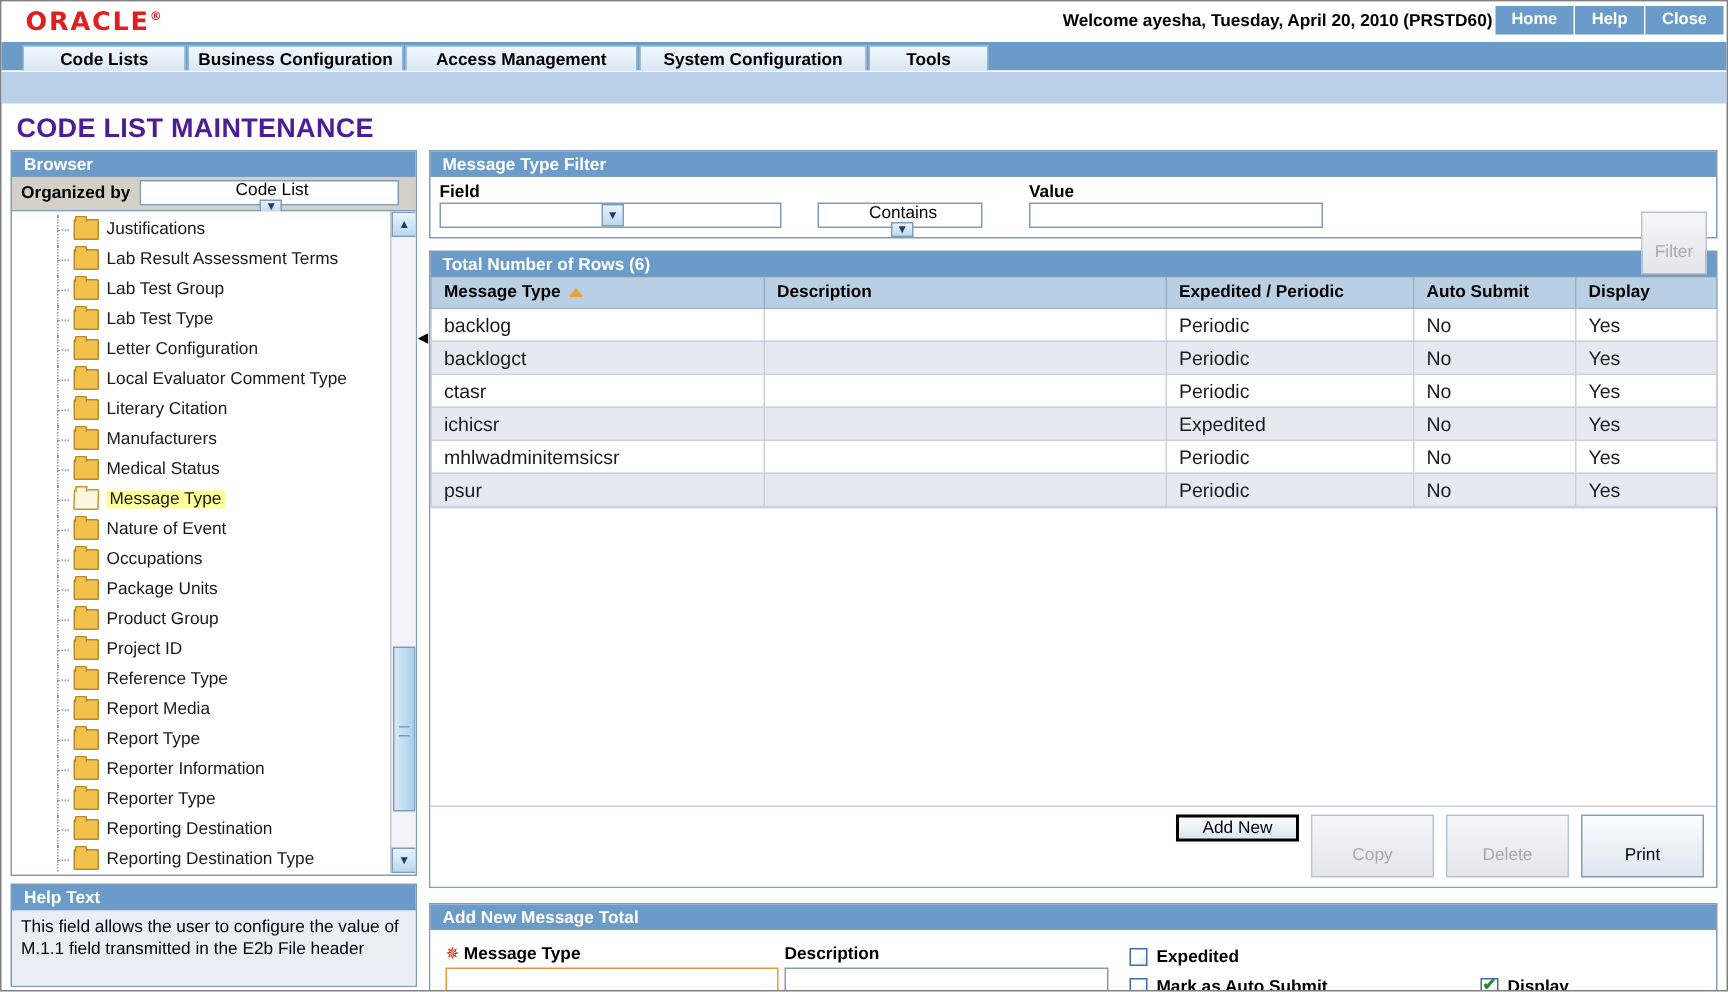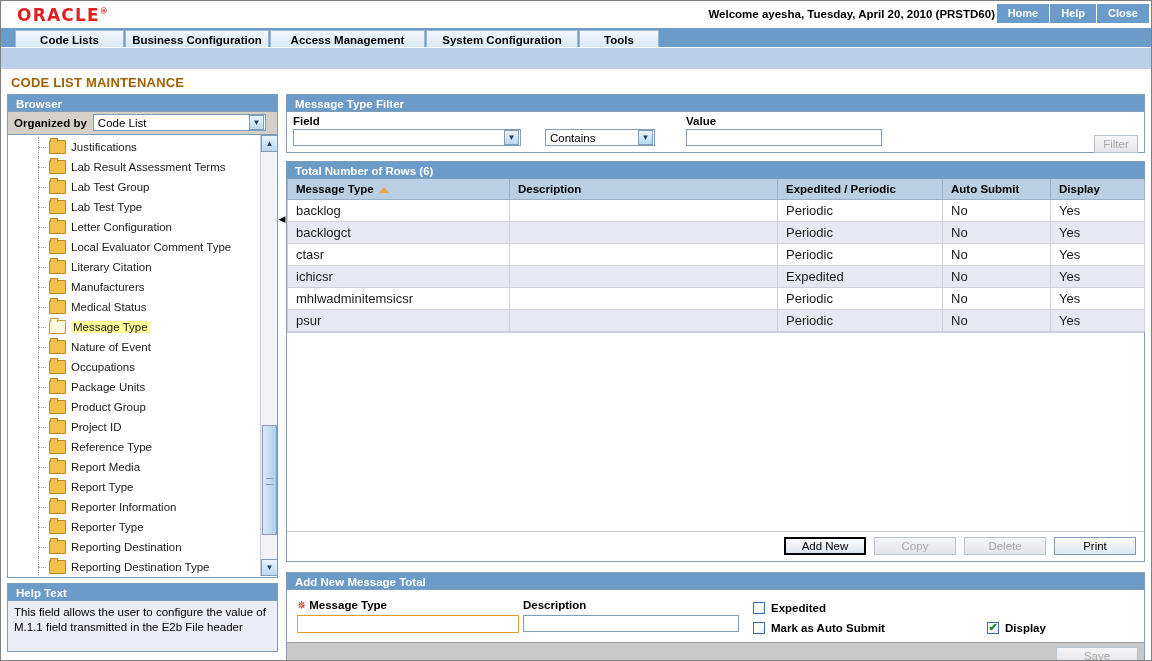--- a/index.html
+++ b/index.html
@@ -49,21 +49,21 @@
   }
   .tab.t0{width:109px;}
   .tab.t1{width:144px;}
   .tab.t2{width:155px;}
   .tab.t3{width:152px;}
   .tab.t4{width:80px;}
   .bluestrip{height:21px;background:#b9d0e8;border-top:1px solid #fff;}
 
   
   .pagetitle{
-    font-size:13px;font-weight:bold;color:#a16207;
+    font-size:18px;font-weight:bold;color:#4c1d95;
     padding:6px 0 4px 10px;letter-spacing:0.2px;
   }
 
   
   .content{position:relative;height:562px;}
 
   
   .browser{
     position:absolute;left:6px;top:0;width:271px;height:484px;
     border:1px solid #7f9db9;box-sizing:border-box;background:#fff;
@@ -75,21 +75,21 @@
   }
   .orgrow{
     background:#d4d0c8;padding:3px 4px 4px 6px;
     display:flex;align-items:center;gap:6px;
     border-bottom:1px solid #7f9db9;height:23px;box-sizing:border-box;
   }
   .orglabel{font-size:11.5px;font-weight:bold;}
   .selectbox{
     background:#fff;border:1px solid #7f9db9;height:17px;
     display:flex;align-items:center;justify-content:space-between;
-    font-size:11.5px;padding:0 0 0 4px;box-sizing:border-box;cursor:pointer;
+    font-size:11.5px;padding:0 0 0 4px;box-sizing:border-box;cursor:pointer;flex-direction:column;
   }
   .selectbox .arrow{
     width:15px;height:15px;margin:0 1px 0 0;
     background:linear-gradient(#eaf3fb,#b9d8ef);
     border:1px solid #7f9db9;box-sizing:border-box;
     display:flex;align-items:center;justify-content:center;
     color:#1f3f6b;font-size:8px;line-height:1;
   }
   .org-select{width:173px;}
   .treewrap{
@@ -177,21 +177,21 @@
   .fcol-field{width:228px;}
   .fcol-op{width:110px;margin-left:8px;}
   .fcol-val{width:196px;margin-left:15px;}
   .textinput{
     background:#fff;border:1px solid #7f9db9;height:17px;
     box-sizing:border-box;font-size:11.5px;padding:0 3px;width:100%;
   }
   .btn{
     font-size:11.5px;border:1px solid #7f9db9;
     background:linear-gradient(#fcfcfe,#dde6ef);
-    padding:2px 0;text-align:center;cursor:pointer;color:#000;
+    padding:20px 0;text-align:center;cursor:pointer;color:#000;
     box-sizing:border-box;
   }
   .btn.disabled{color:#a8a8a8;background:linear-gradient(#f6f6f8,#e4e4ea);
     border-color:#b6c3d1;cursor:default;}
   .btn.focus{border:2px solid #000;padding:1px 0;}
   .filterbtn{position:absolute;right:6px;top:23px;width:44px;height:18px;}
 
   .gridpanel{margin-top:8px;border:1px solid #7f9db9;background:#fff;box-sizing:border-box;}
   table.grid{border-collapse:collapse;width:100%;table-layout:fixed;}
   table.grid th{

